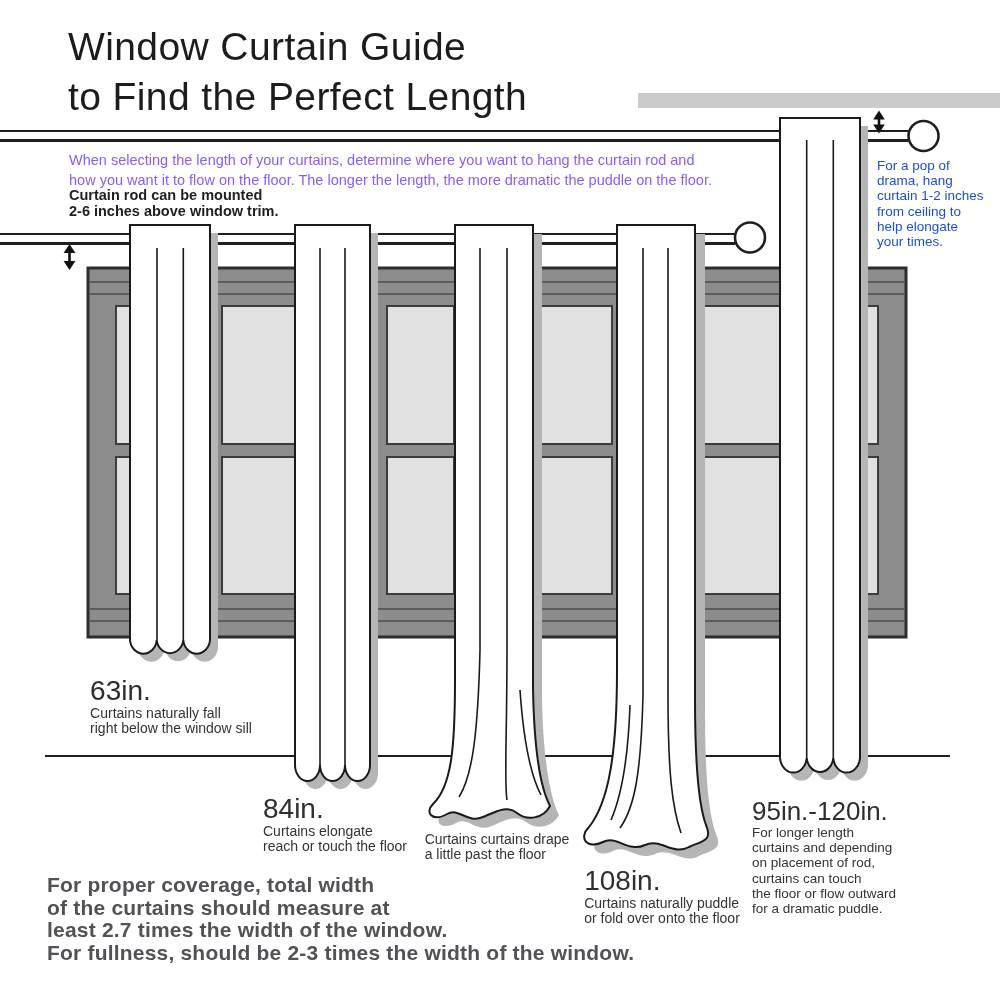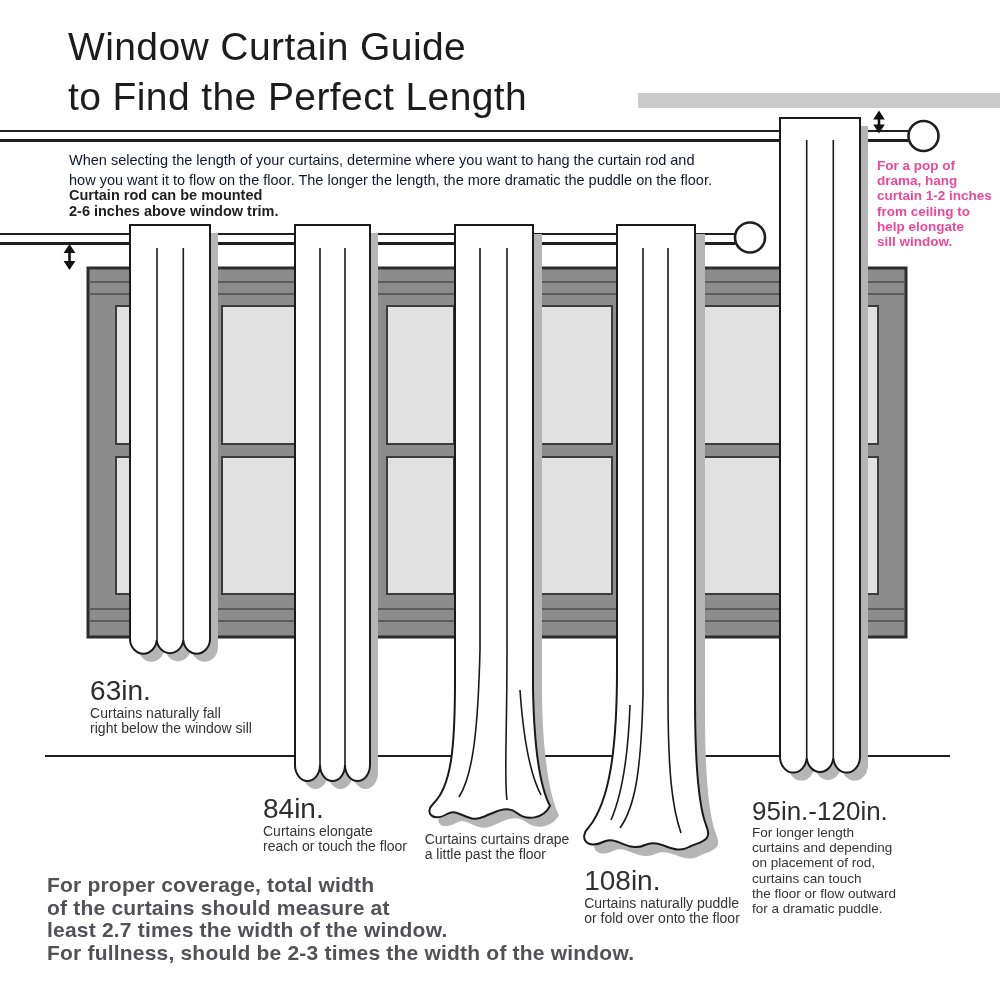--- a/index.html
+++ b/index.html
@@ -3,23 +3,23 @@
 <meta charset="utf-8">
 <style>
   html,body{margin:0;padding:0;background:#fff;}
   #canvas{
     position:relative;width:1000px;height:1000px;background:#fff;overflow:hidden;
     font-family:"Liberation Sans", sans-serif;
   }
   #art{position:absolute;left:0;top:0;}
   .txt{position:absolute;white-space:nowrap;}
   .t-title{left:68px;top:22px;font-size:39px;line-height:50px;color:#1c1c1c;letter-spacing:.4px;}
-  .t-intro{left:69px;top:150px;font-size:14.5px;line-height:20px;color:#0f172a;}
+  .t-intro{left:69px;top:150px;font-size:14.5px;line-height:20px;color:#8b5cf6;}
   .t-rodnote{left:69px;top:188px;font-size:14.5px;line-height:15.6px;font-weight:bold;color:#1f1f1f;}
-  .t-ceilnote{left:877px;top:158px;font-size:13.5px;line-height:15.2px;font-weight:bold;color:#ec4899;}
+  .t-ceilnote{left:877px;top:158px;font-size:13.5px;line-height:15.2px;font-weight:normal;color:#1d4ed8;}
   .label{position:absolute;transform:translateX(-50%);text-align:left;}
   .label .len{font-size:28px;line-height:30px;color:#2e2e2e;}
   .label .desc{font-size:14px;line-height:14.8px;color:#333;}
   .label.small .len{font-size:26px;line-height:28px;}
   .label.small .desc{font-size:13.5px;line-height:15.2px;}
   .t-footer{left:47px;top:874px;font-size:21px;line-height:22.6px;font-weight:bold;color:#515156;letter-spacing:.2px;}
 </style>
 </head>
 <body>
 
@@ -140,21 +140,21 @@
     <div>Curtain rod can be mounted</div>
     <div>2-6 inches above window trim.</div>
   </div>
 
   <div class="txt t-ceilnote">
     <div>For a pop of</div>
     <div>drama, hang</div>
     <div>curtain 1-2 inches</div>
     <div>from ceiling to</div>
     <div>help elongate</div>
-    <div>sill window.</div>
+    <div>your times.</div>
   </div>
 
   <div class="label" style="left:171px;top:676px;">
     <div class="len">63in.</div>
     <div class="desc">
       <div>Curtains naturally fall</div>
       <div>right below the window sill</div>
     </div>
   </div>
 

